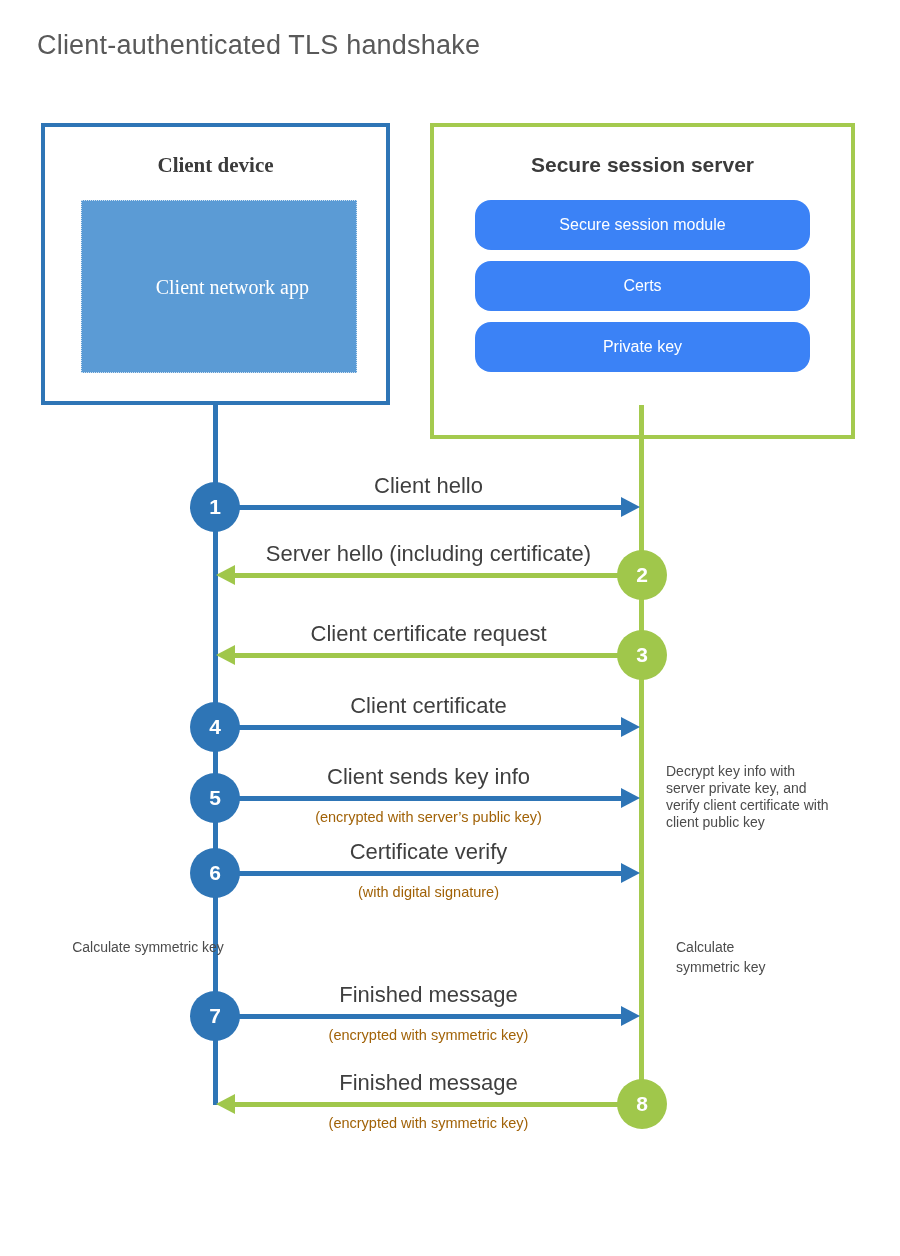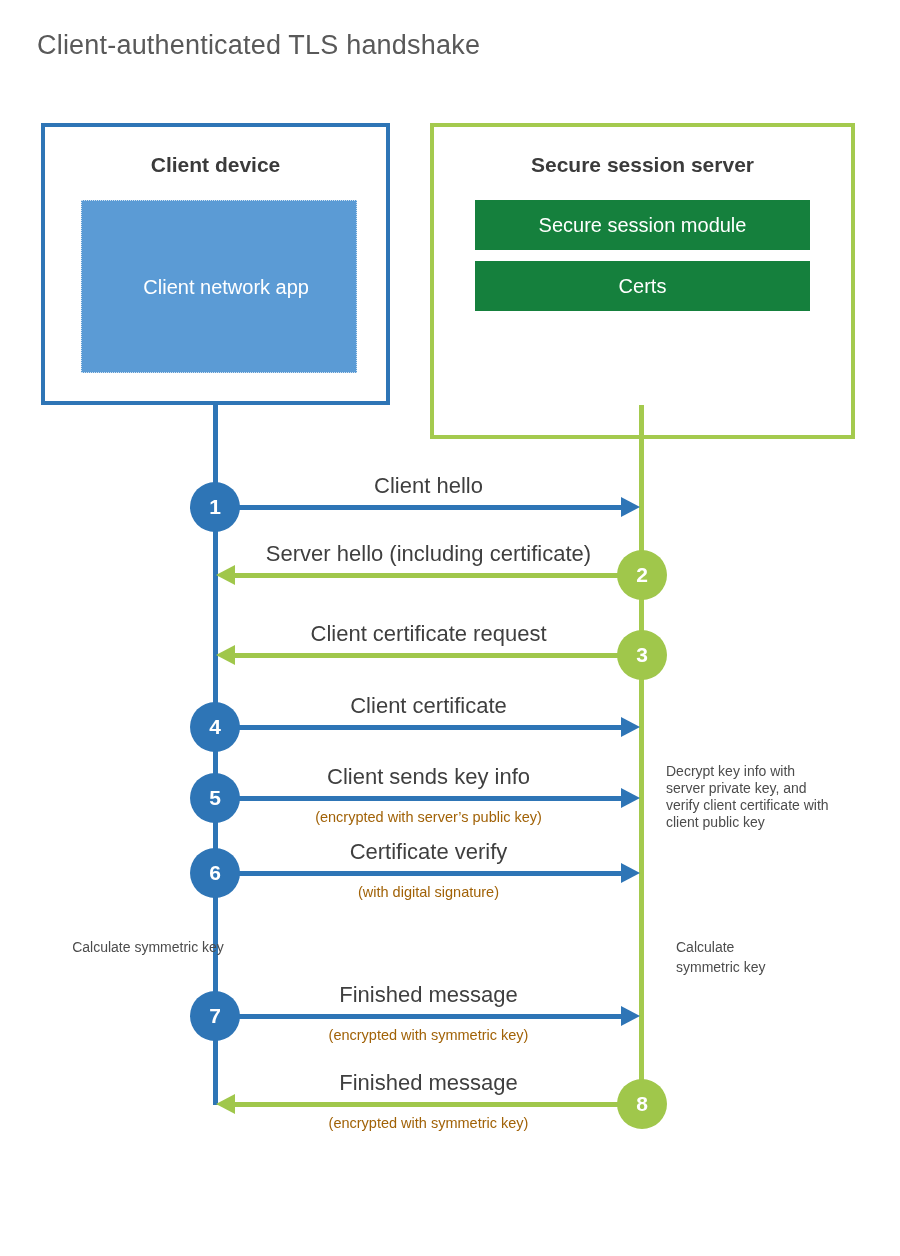--- a/index.html
+++ b/index.html
@@ -7,38 +7,38 @@
   body { font-family:"Liberation Sans", sans-serif; }
   .canvas { position:relative; width:900px; height:1256px; background:#ffffff; overflow:hidden; }
 
   .page-title {
     position:absolute; left:37px; top:30px;
     font-size:27px; font-weight:400; letter-spacing:.2px; color:#595959;
   }
 
   
   .box { position:absolute; top:123px; background:#fff; }
-  .box.client { left:41px;  width:349px; height:282px; border:4px solid #2e75b6; }
+  .box.client { left:41px;  width:349px; height:282px; border:4px solid #2e75b6;font-family:Liberation Serif, serif; }
   .box.server { left:430px; width:425px; height:316px; border:4px solid #a4ca4e; }
   .box-heading {
     position:absolute; left:0; top:26px; width:100%;
     text-align:center; font-size:21px; font-weight:700; color:#3b3b3b;
   }
   .client-app {
     position:absolute; left:36px; top:73px; width:276px; height:173px;
     background:#5b9bd5; border:1px dotted #cfe2f3;
     display:flex; align-items:center; justify-content:center; text-align:right;
     color:#ffffff; font-size:20px; line-height:28px;
   }
   .client-app span { display:block; width:180px; }
   .server-bar {
     position:absolute; left:41px; width:335px; height:50px;
-    background:#15803d;
+    background:#3b82f6;
     display:flex; align-items:center; justify-content:center;
-    color:#ffffff; font-size:20px;
+    color:#ffffff; font-size:16px;border-radius:16px;
   }
   .server-bar.b0 { top:73px; }
   .server-bar.b1 { top:134px; }
   .server-bar.b2 { top:195px; }
 
   
   .lifeline { position:absolute; width:5px; top:405px; }
   .lifeline.blue  { left:213px; height:700px; background:#2e75b6; }
   .lifeline.green { left:639px; height:700px; background:#a4ca4e; }
 
@@ -87,20 +87,21 @@
     <div class="box-heading">Client device</div>
     <div class="client-app">
       <span>Client network app</span>
     </div>
   </div>
 
   <div class="box server">
     <div class="box-heading">Secure session server</div>
     <div class="server-bar b0">Secure session module</div>
     <div class="server-bar b1">Certs</div>
+    <div class="server-bar b2">Private key</div>
   </div>
 
   <div class="lifeline blue"></div>
   <div class="lifeline green"></div>
 
   <div class="step blue" style="top:507px">
     <div class="shaft"></div>
     <div class="head"></div>
     <div class="badge">1</div>
     <div class="msg-label">Client hello</div>

